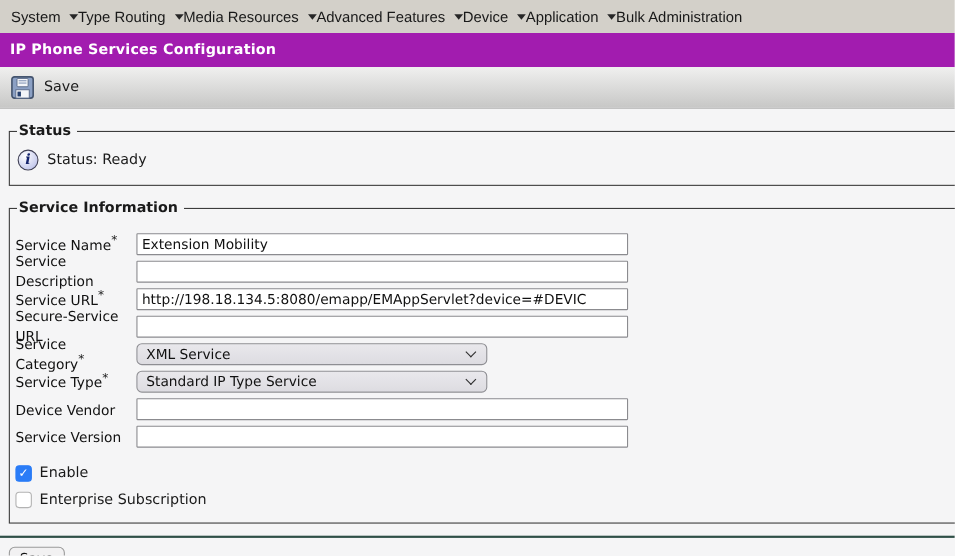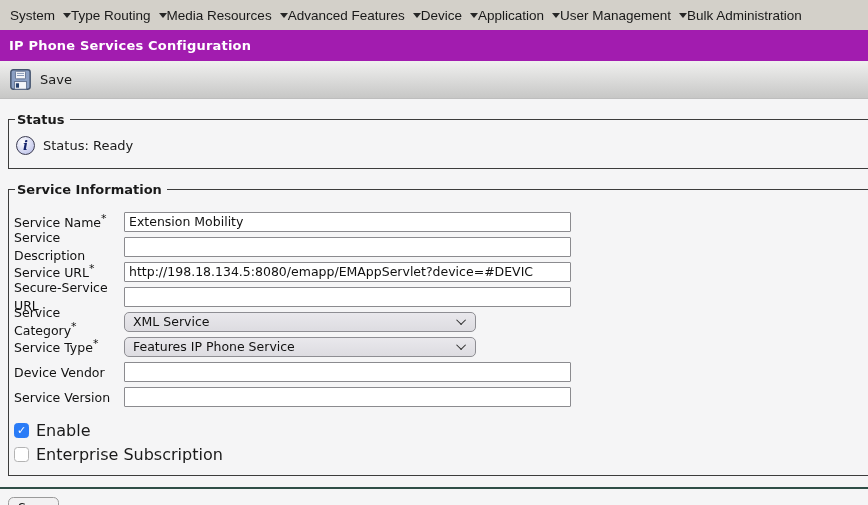--- a/index.html
+++ b/index.html
@@ -80,21 +80,21 @@
   .frow { display: flex; align-items: center; height: 25px; }
   .flabel { width: 110px; flex: none; font-size: 12.5px; color: #111; }
   .flabel sup { font-size: 11px; }
   .ti {
     width: 447px; height: 20px;
     border: 1px solid #8b8b8f; background: #ffffff;
     font-family: "DejaVu Sans", sans-serif; font-size: 12.5px;
     padding: 0 4px; color: #111; border-radius: 1px;
   }
   .sel {
-    width: 352px; height: 20px;
+    width: 319px; height: 20px;
     background: linear-gradient(#e9e8ec, #dddce1);
     border: 1px solid #8e8e93;
     border-radius: 5px;
     display: flex; align-items: center; justify-content: space-between;
     padding: 0 9px 0 8px;
     font-size: 12.5px; color: #111; cursor: default;
   }
   .chev {
     width: 7px; height: 7px;
     border-left: 1.6px solid #2e2e2e;
@@ -107,21 +107,21 @@
   .cb {
     width: 15px; height: 15px; border-radius: 3.5px;
     background: #ffffff; border: 1.5px solid #b3b3b3;
     display: inline-flex; align-items: center; justify-content: center;
     flex: none; cursor: pointer;
     color: transparent; font-size: 11px; line-height: 1;
   }
   .cb.checked {
     background: #2a7cf7; border-color: #2a7cf7; color: #ffffff; font-weight: bold;
   }
-  .cb-label { font-size: 16px; }
+  .cb-label { font-size: 13px; }
 
   .bottom-rule { border: none; border-top: 2px solid #2f4f47; margin: 11px 0 0 0; }
   .save-btn {
     margin: 8px 0 0 8px;
     height: 21px; padding: 0 9px;
     background: #f2f1f2;
     border: 1px solid #9a9a9a;
     border-radius: 5.5px;
     font-family: "DejaVu Sans", sans-serif;
     font-size: 12.5px; color: #111;
@@ -149,24 +149,20 @@
   <span class="menu-item">
       <span>Advanced Features</span>
       <span class="tri-down"></span>
     </span>
   <span class="menu-item">
       <span>Device</span>
       <span class="tri-down"></span>
     </span>
   <span class="menu-item">
       <span>Application</span>
-      <span class="tri-down"></span>
-    </span>
-  <span class="menu-item">
-      <span>User Management</span>
       <span class="tri-down"></span>
     </span>
   <span class="menu-item">
       <span>Bulk Administration</span>
     </span>
 
 </nav>
 
 <div class="page-header">
   <span>IP Phone Services Configuration</span>
@@ -222,21 +218,21 @@
       <span class="flabel"><span>Service Category</span><sup>*</sup></span>
       <span class="sel">
         <span>XML Service</span>
         <span class="chev"></span>
       </span>
     </div>
 
     <div class="frow">
       <span class="flabel"><span>Service Type</span><sup>*</sup></span>
       <span class="sel">
-        <span>Features IP Phone Service</span>
+        <span>Standard IP Type Service</span>
         <span class="chev"></span>
       </span>
     </div>
 
     <div class="frow">
       <span class="flabel"><span>Device Vendor</span><sup></sup></span>
       <input class="ti" value="" style="">
     </div>
 
     <div class="frow">

